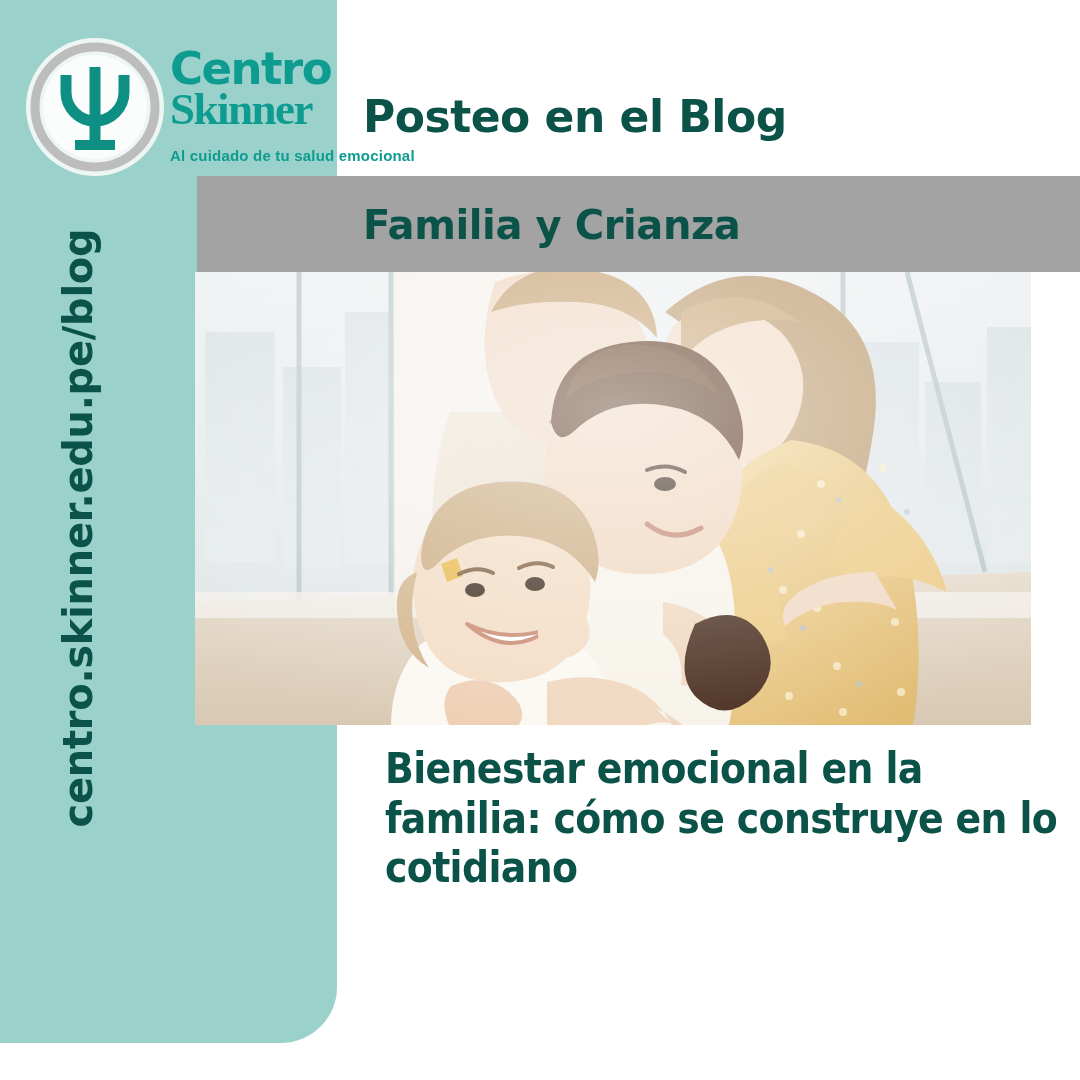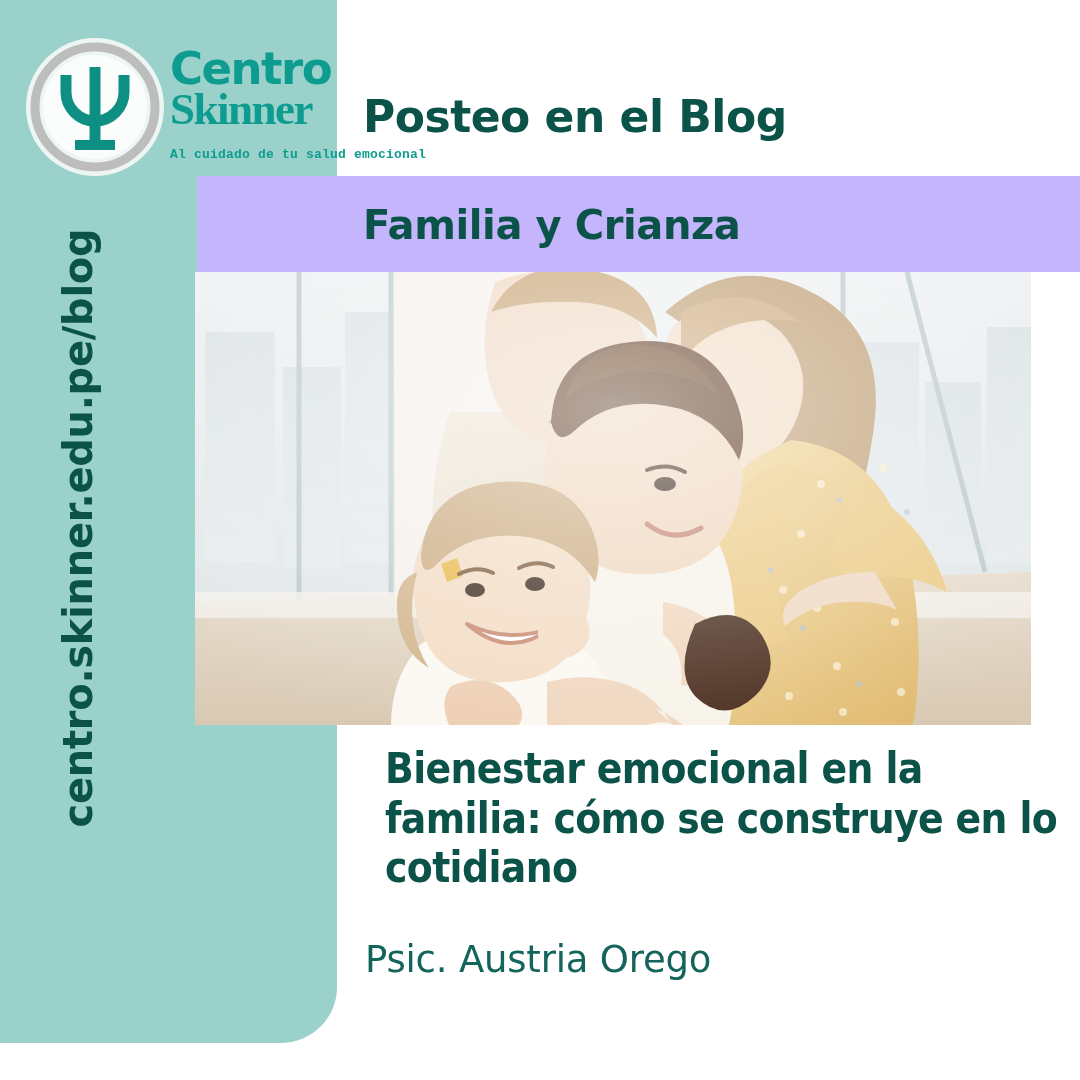--- a/index.html
+++ b/index.html
@@ -15,21 +15,21 @@
   .logo-wrap{position:absolute;left:20px;top:34px;width:320px;height:140px;}
   .logo-mark{position:absolute;left:4px;top:2px;width:142px;height:142px;}
   .logo-text{position:absolute;left:150px;top:14px;width:185px;}
   .logo-line{
     font-family:"DejaVu Sans",sans-serif;font-weight:bold;
     color:#0e9c90;letter-spacing:-1.5px;line-height:.92;
   }
   .logo-l1{font-size:45px;}
   .logo-l2{font-size:45px;font-family:Liberation Serif, serif;}
   .logo-tag{
-    font-family:Liberation Mono, monospace;font-weight:bold;font-size:13px;
+    font-family:Liberation Sans, sans-serif;font-weight:bold;font-size:15px;
     color:#0e9c90;letter-spacing:.2px;margin-top:16px;white-space:nowrap;
   }
 
   
   .vurl{
     position:absolute;left:-222px;top:505px;width:600px;
     transform:rotate(-90deg);transform-origin:center center;
     text-align:center;
     font-family:"DejaVu Sans",sans-serif;font-weight:bold;font-size:40px;
     color:#0b5348;letter-spacing:-.3px;white-space:nowrap;
@@ -38,21 +38,21 @@
   
   .header-title{
     position:absolute;left:363px;top:80px;
     font-family:"DejaVu Sans",sans-serif;font-weight:bold;font-size:44px;
     color:#0b5348;letter-spacing:-.5px;white-space:nowrap;margin-top:11px;
   }
 
   
   .cat-band{
     position:absolute;left:197px;top:176px;width:883px;height:96px;
-    background:#c4b5fd;
+    background:#a3a3a3;
   }
   .cat-label{
     position:absolute;left:166px;top:26px;
     font-family:"DejaVu Sans",sans-serif;font-weight:bold;font-size:40px;
     color:#0b5348;letter-spacing:-.4px;white-space:nowrap;
   }
 
   
   .photo{
     position:absolute;left:195px;top:272px;width:836px;height:453px;
@@ -252,15 +252,14 @@
       <path d="M392 406 q56 0 82 42 q18 30 14 5 q-36 -30 -96 -26 z" fill="#f0d7bf"></path>
 
       <path d="M256 414 q34 -14 58 6 q20 18 10 33 l-70 0 q-10 -24 2 -39 z" fill="#eecfb4"></path>
 
       <rect x="0" y="0" width="836" height="453" fill="url(#glow)"></rect>
     </svg>
   </div>
 
   <div class="post-title">Bienestar emocional en la familia: cómo se construye en lo cotidiano</div>
 
-  <div class="post-author"> Psic. Austria Orego</div>
 
 </div>
 
 </body></html>

